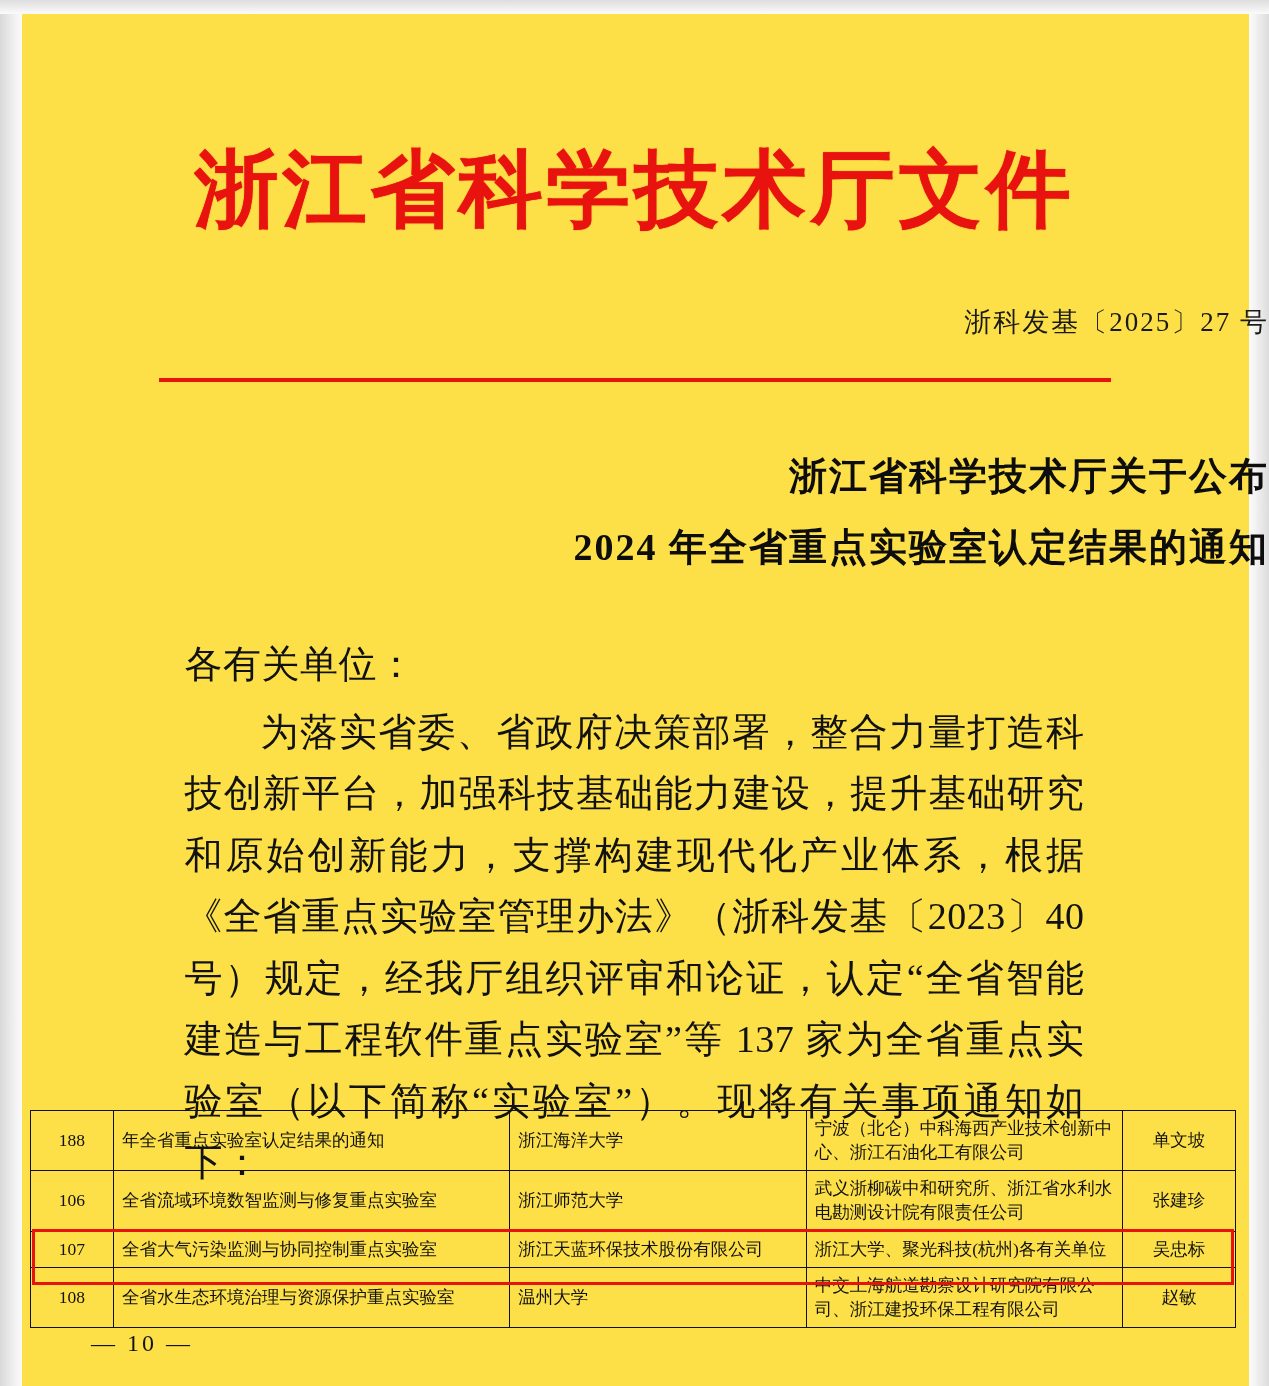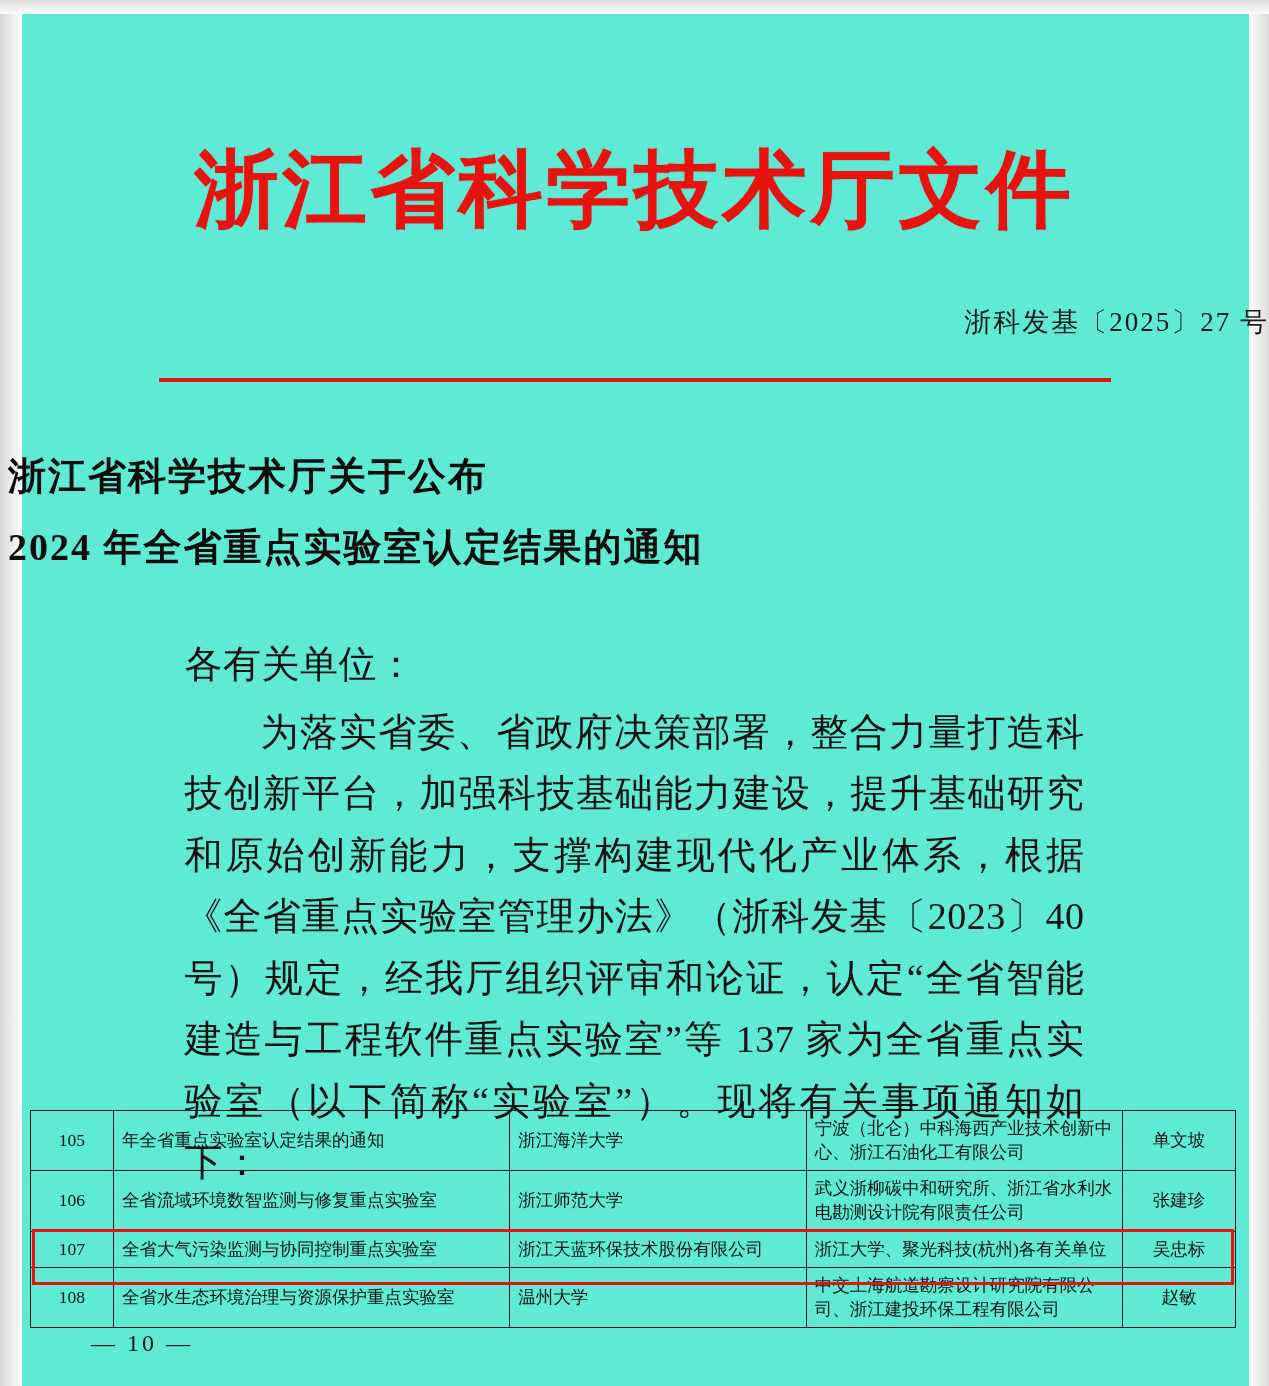--- a/index.html
+++ b/index.html
@@ -15,21 +15,21 @@
     color: #111;
     overflow: hidden;
   }
 
   
   .page {
     position: absolute;
     left: 0; top: 0;
     width: 1269px;
     height: 1386px;
-    background: #5eead4;
+    background: #fde047;
   }
 
   
   .scan-edge-left {
     position: absolute;
     left: 0; top: 0;
     width: 22px; height: 1386px;
     background: linear-gradient(to right, #d9d9d9, #f2f2f2 70%, #fbfbfb);
   }
   .scan-edge-right {
@@ -75,21 +75,21 @@
 
   .red-rule {
     width: 952px;
     height: 4px;
     background: #e8130e;
     margin: 38px auto 0 auto;
   }
 
   
   .doc-title {
-    text-align: left;
+    text-align: right;
     font-size: 38px;
     font-weight: bold;
     letter-spacing: 2px;
     line-height: 1.5;
     margin-top: 66px;
     color: #0d0d0d;
     padding-left: 8px;
   }
   .doc-title .line2 { display: block; margin-top: 14px; }
 
@@ -183,21 +183,21 @@
       <div class="salutation">各有关单位：</div>
       <div class="para">为落实省委、省政府决策部署，整合力量打造科技创新平台，加强科技基础能力建设，提升基础研究和原始创新能力，支撑构建现代化产业体系，根据《全省重点实验室管理办法》（浙科发基〔2023〕40 号）规定，经我厅组织评审和论证，认定“全省智能建造与工程软件重点实验室”等 137 家为全省重点实验室（以下简称“实验室”）。现将有关事项通知如下：</div>
     </div>
 
   </div>
 
   <div class="table-wrap">
     <table class="lab-table">
       <tbody>
         <tr>
-          <td class="c-no">105</td>
+          <td class="c-no">188</td>
           <td class="c-name">年全省重点实验室认定结果的通知</td>
           <td class="c-unit">浙江海洋大学</td>
           <td class="c-partner">宁波（北仑）中科海西产业技术创新中心、浙江石油化工有限公司</td>
           <td class="c-person">单文坡</td>
         </tr>
         <tr>
           <td class="c-no">106</td>
           <td class="c-name">全省流域环境数智监测与修复重点实验室</td>
           <td class="c-unit">浙江师范大学</td>
           <td class="c-partner">武义浙柳碳中和研究所、浙江省水利水电勘测设计院有限责任公司</td>

